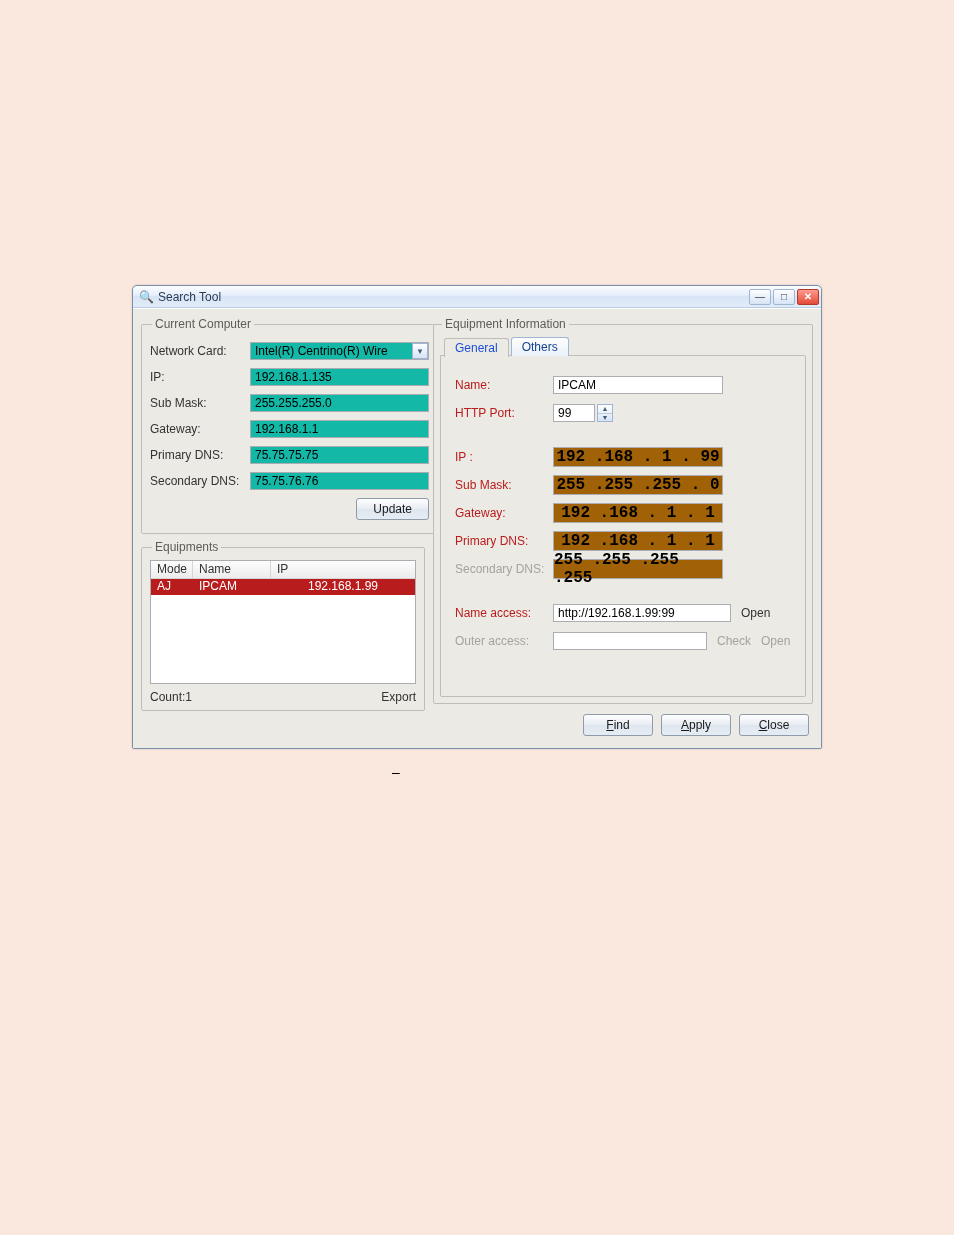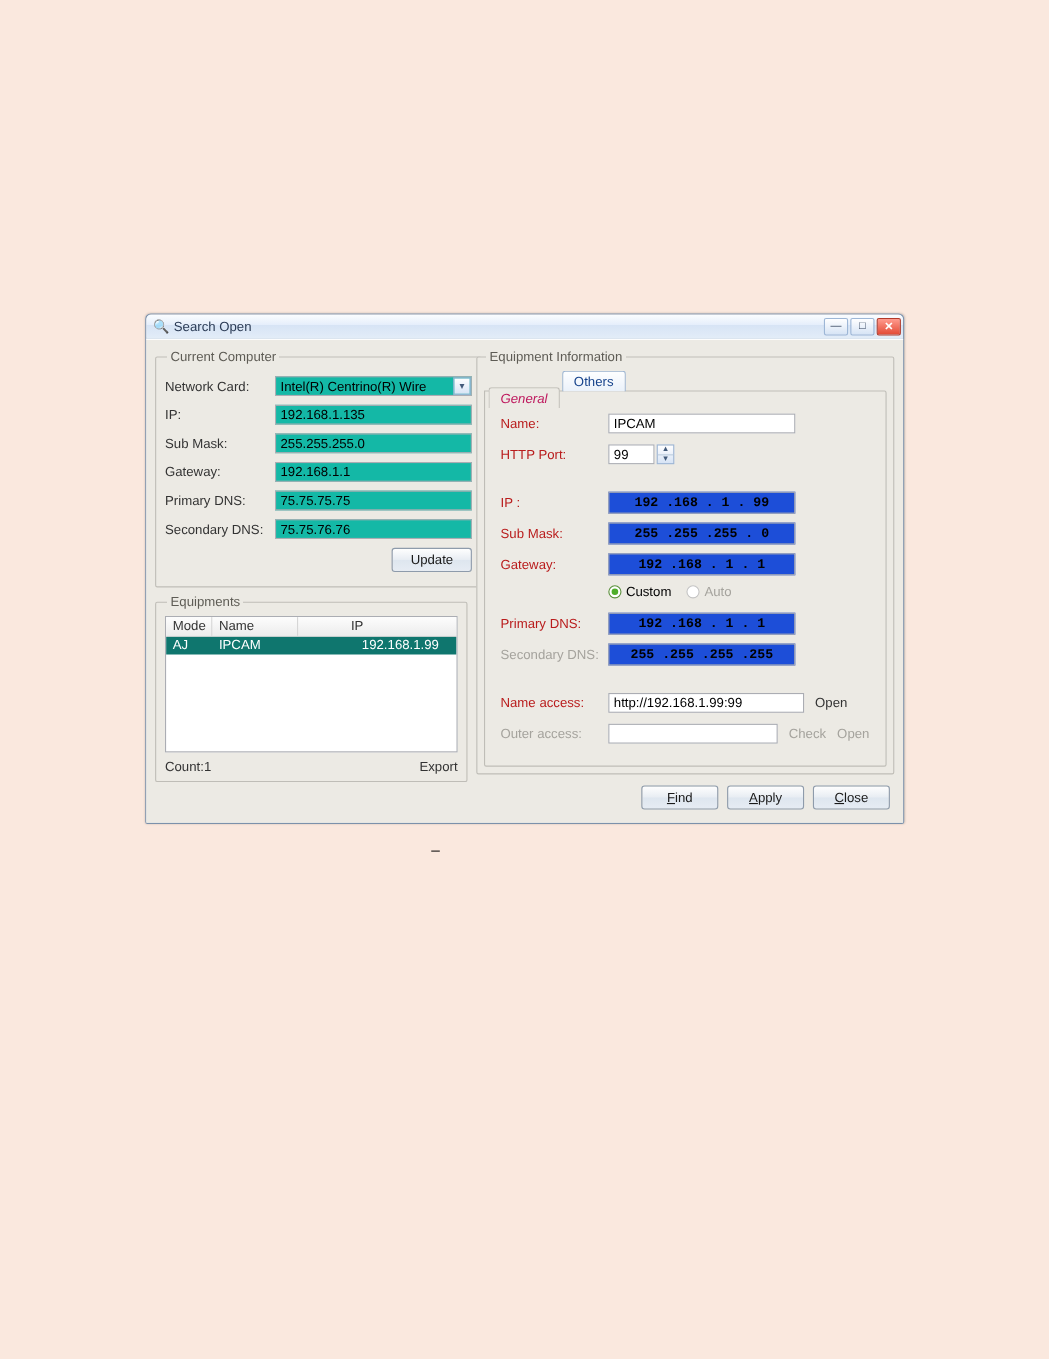--- a/index.html
+++ b/index.html
@@ -76,70 +76,70 @@
     background:linear-gradient(#fefefe,#e8edf3 48%,#dee6ef 52%,#e6ecf3);
     font:12px "Segoe UI", Tahoma, sans-serif; color:#1a1a1a;
     cursor:default;
   }
   .btn.wide { min-width:70px; }
   .listview {
     border:1px solid #abadb3; background:#fff; height:124px; overflow:hidden;
   }
   .lv-head { display:flex; border-bottom:1px solid #d6d6d6; background:linear-gradient(#fdfdfd,#ececec); height:18px; }
   .lv-col { padding:1px 6px; border-right:1px solid #d6d6d6; font-size:12px; color:#333; }
-  .c-mode{width:42px} .c-name{width:78px} .c-ip{flex:1; border-right:none;margin-left:42px;}
+  .c-mode{width:42px} .c-name{width:78px} .c-ip{flex:1; border-right:none;}
   .lv-row { display:flex; height:16px; }
-  .lv-row.sel { background:#0f766e; color:#fff; }
+  .lv-row.sel { background:#b91c1c; color:#fff; }
   .lv-row > div { padding:0 6px; }
   .lv-row .c-ip { text-align:center; }
   .eqfooter { display:flex; justify-content:space-between; padding-top:6px; color:#333; }
   .tabstrip { display:flex; gap:2px; margin-bottom:-1px; padding-left:4px; }
   .tab {
     padding:2px 10px; border:1px solid #9fb7d4; border-bottom:none;
     border-radius:3px 3px 0 0; background:linear-gradient(#fdfeff,#eaf1fa);
     color:#15428b; cursor:default;
   }
-  .tab.active { background:#eceae4; border-color:#bfbdb7; color:#be185d; position:relative; top:15px;font-style:italic; }
+  .tab.active { background:#eceae4; border-color:#bfbdb7; color:#1d4ed8; position:relative; top:1px; }
   .tabpanel {
     border:1px solid #bfbdb7; border-radius:0 2px 2px 2px;
     padding:14px 14px 14px 14px; background:#eceae4; min-height:342px;
   }
   .frow { display:flex; align-items:center; height:26px; margin:2px 0; }
   .frow .flabel { width:98px; color:#b91c1c; }
   .frow .flabel.disabled { color:#a5a39d; }
   .fval { width:170px; height:18px; border:1px solid #abadb3; background:#fff; padding:1px 4px; font:12px "Segoe UI", Tahoma, sans-serif; }
   .spin { display:flex; align-items:center; }
   .spin .fval { width:42px; }
   .spinbtn { width:16px; height:18px; margin-left:2px; border:1px solid #9db6d6; background:linear-gradient(#fefeff,#d7e4f5); display:flex; flex-direction:column; }
   .spinbtn div { flex:1; display:flex; align-items:center; justify-content:center; font-size:7px; color:#425a7a; }
   .spinbtn div:first-child { border-bottom:1px solid #bcd; }
   .ipbox {
-    width:170px; height:20px; border:1px solid #abadb3; background:#1d4ed8;
+    width:170px; height:20px; border:1px solid #abadb3; background:#a16207;
     display:flex; align-items:center; justify-content:center;
-    font-family: "Courier New", monospace; font-size:12px; font-weight:bold; letter-spacing:0;
+    font-family: "Courier New", monospace; font-size:16px; font-weight:bold; letter-spacing:0;
   }
   .radio-row { padding-left:98px; display:flex; gap:14px; align-items:center; height:20px; margin:2px 0 6px 0; }
   .radio { display:flex; align-items:center; gap:4px; font-size:12px; }
   .rdot { width:12px; height:12px; border:1px solid #5a8f3b; border-radius:50%; display:flex; align-items:center; justify-content:center; background:#fff; }
   .rdot.on::after { content:""; width:6px; height:6px; background:#4fae2a; border-radius:50%; }
   .rdot.off { border-color:#c4c4c4; }
   .radio.disabled { color:#a5a39d; }
   .linktxt { color:#333; margin-left:10px; cursor:default; }
   .linktxt.disabled { color:#a5a39d;text-align:right; }
   .footerbtns { display:flex; justify-content:flex-end; gap:8px; padding:10px 4px 4px 0; }
   u.accel { text-decoration:underline; }
   .dash-line { position:absolute; left:392px; top:764px; font:14px Arial; color:#000; }
 </style>
 </head>
 <body>
 
 <div class="window">
   <div class="titlebar">
     <span class="icon">🔍</span>
-    <span class="title">Search Open</span>
+    <span class="title">Search Tool</span>
     <div class="winbtn">—</div>
     <div class="winbtn">□</div>
     <div class="winbtn close">✕</div>
   </div>
   <div class="body">
     <div class="cols">
       <div class="leftcol">
         <fieldset class="group">
           <legend>Current Computer</legend>
           <div class="row">
@@ -223,30 +223,20 @@
               <div class="ipbox">192 .168 .  1  . 99</div>
               </div>
             <div class="frow">
                 <span class="flabel">Sub Mask:</span>
               <div class="ipbox">255 .255 .255 .  0</div>
               </div>
             <div class="frow">
                 <span class="flabel">Gateway:</span>
               <div class="ipbox">192 .168 .  1  .  1</div>
               </div>
-            <div class="radio-row">
-              <span class="radio">
-                  <span class="rdot on"></span>
-                  <span>Custom</span>
-                </span>
-              <span class="radio disabled">
-                  <span class="rdot off"></span>
-                  <span>Auto</span>
-                </span>
-            </div>
             <div class="frow">
                 <span class="flabel">Primary DNS:</span>
               <div class="ipbox">192 .168 .  1  .  1</div>
               </div>
             <div class="frow" style="margin-bottom:18px;">
                 <span class="flabel disabled">Secondary DNS:</span>
               <div class="ipbox">255 .255 .255 .255</div>
               </div>
 
             <div class="frow">

